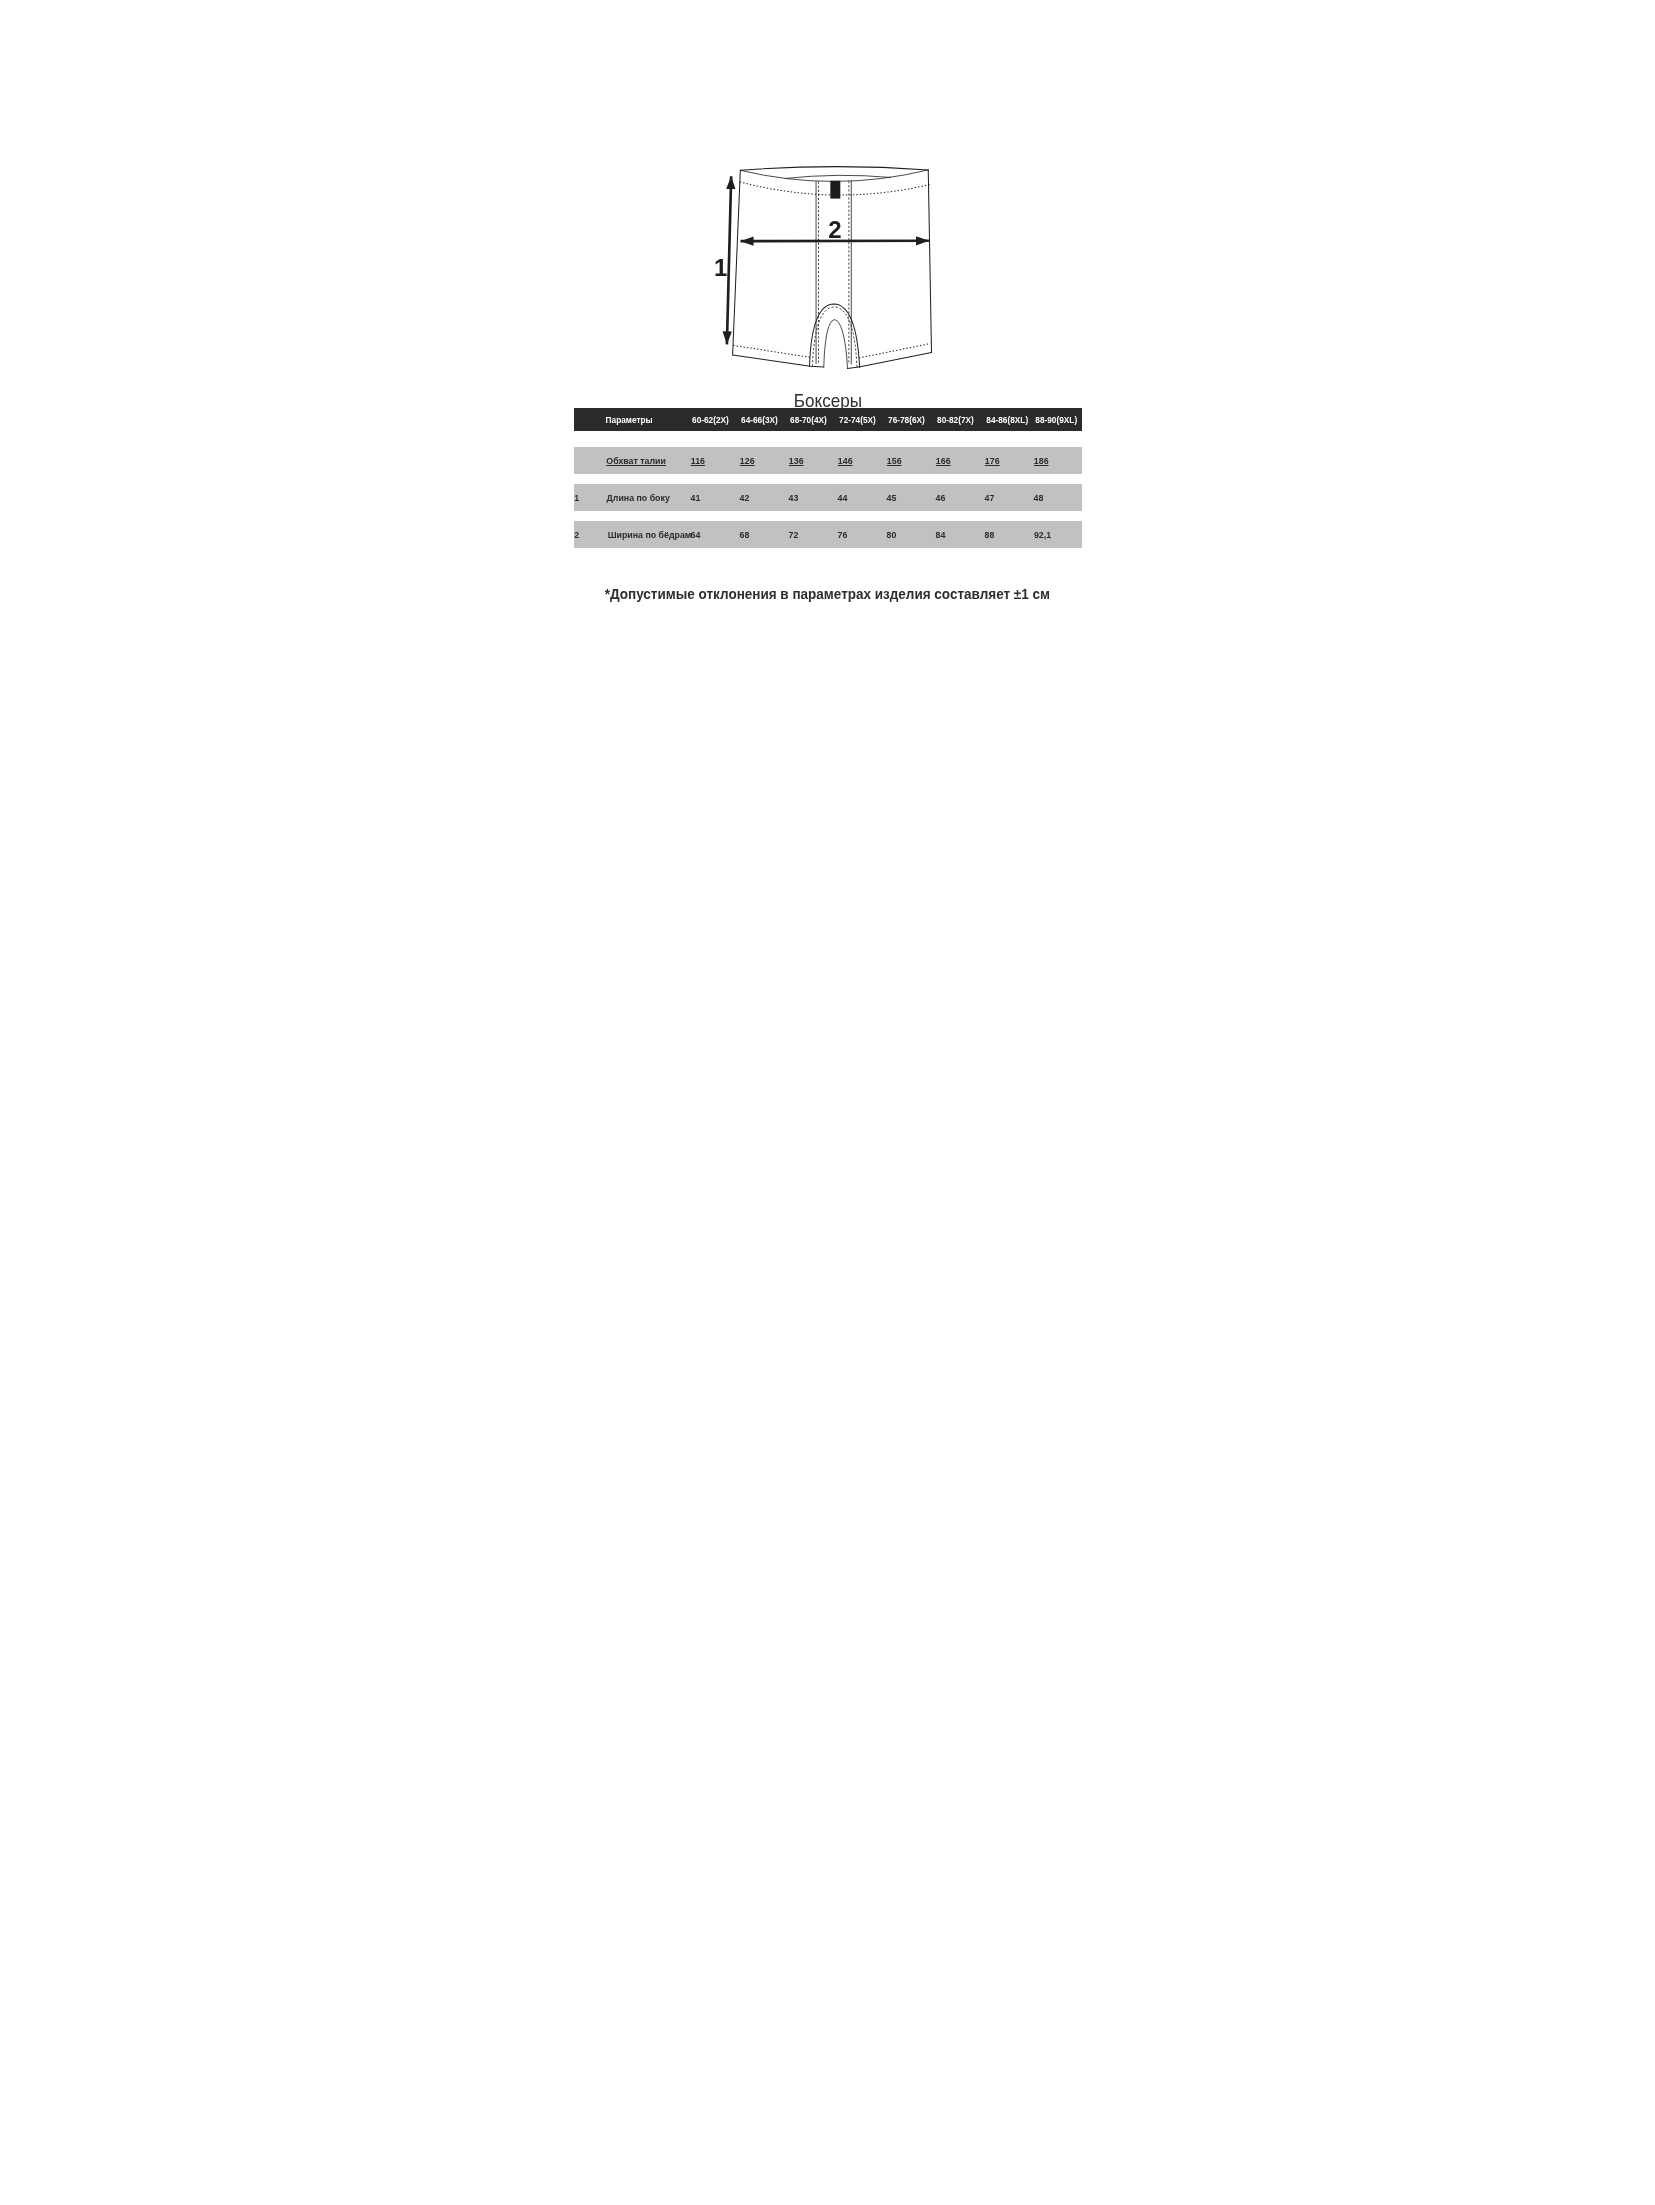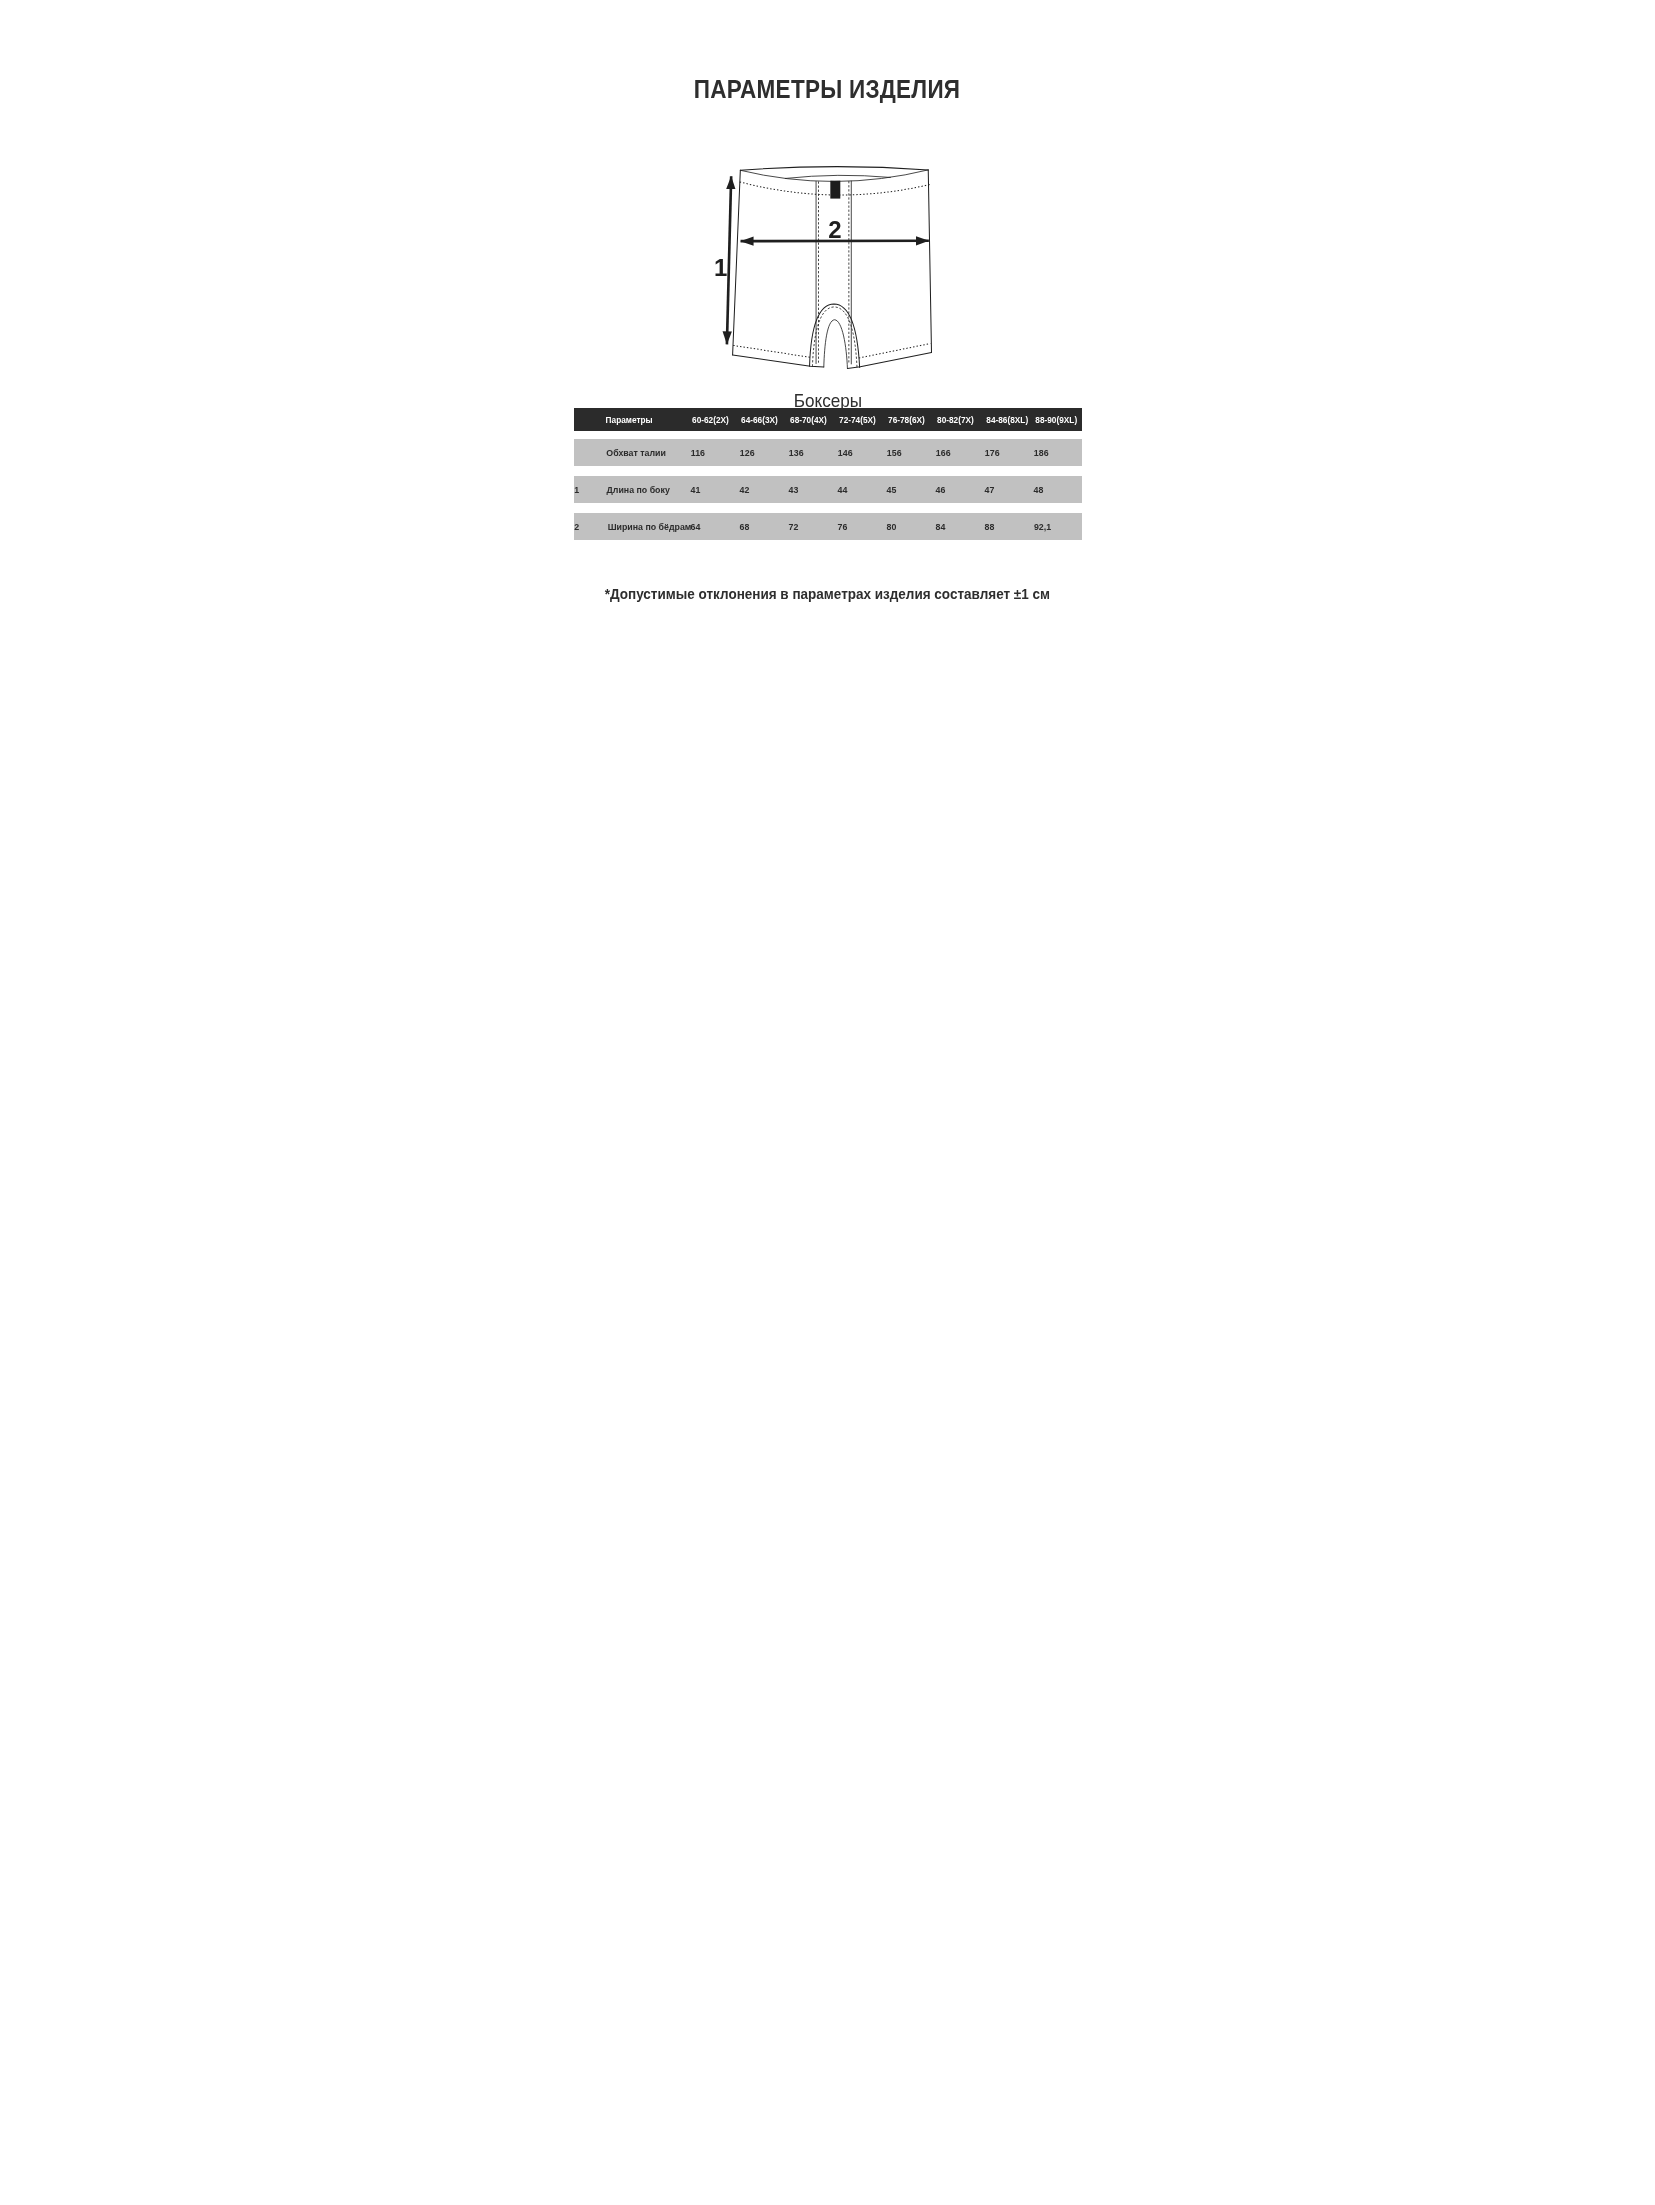--- a/index.html
+++ b/index.html
@@ -37,44 +37,41 @@
   .thead{
     height:23px;
     background:#2b2b2b;color:#ffffff;
     font-size:9.2px;font-weight:700;
   }
   .tdata{
     height:27px;
     background:#c1c1c1;
     font-size:9.8px;font-weight:700;color:#2c2c2c;
   }
-  .tdata.first{margin-top:8px;}
+  .tdata.first{margin-top:16px;text-decoration:underline;}
   .tdata.next{margin-top:9.8px;}
   .cell{display:flex;align-items:center;justify-content:flex-start;overflow:visible;}
   .cell.label{justify-content:flex-start;padding-left:5.5px;}
   .footnote{
     position:absolute;top:585px;left:0;width:100%;
     text-align:center;
     font-size:15px;font-weight:700;color:#2e2e2e;
   }
   svg .ln{fill:none;stroke:#1f1f1f;stroke-width:5;stroke-linecap:round;}
   svg .thin{stroke-width:4;}
   svg .dot{fill:none;stroke:#1f1f1f;stroke-width:5;stroke-dasharray:7 10;}
   svg .dash{fill:none;stroke:#1f1f1f;stroke-width:4;stroke-dasharray:11 9;}
   svg .dim{fill:none;stroke:#1f1f1f;stroke-width:13;}
   svg .dimtext{font-family:"Liberation Sans","DejaVu Sans",sans-serif;font-size:118px;font-weight:700;fill:#1f1f1f;}
 </style>
 </head>
 <body>
 
 <div class="page">
 
-  <div class="title">
-    <span class="cnd">ПАРАМЕТРЫ ИЗДЕЛИЯ</span>
-  </div>
 
   <svg class="drawing" viewBox="778 798 1115 1020" preserveAspectRatio="xMidYMid meet">
     <defs>
       <marker id="ah" markerUnits="userSpaceOnUse" markerWidth="68" markerHeight="48" refX="64" refY="23" orient="auto-start-reverse">
         <path d="M0,0 L65,23 L0,46 Z" fill="#1f1f1f"></path>
       </marker>
     </defs>
 
     <path class="ln" d="M927,833 Q1390,798 1850,831"></path>
     <path class="ln thin" d="M927,833 Q1390,944 1850,831"></path>

